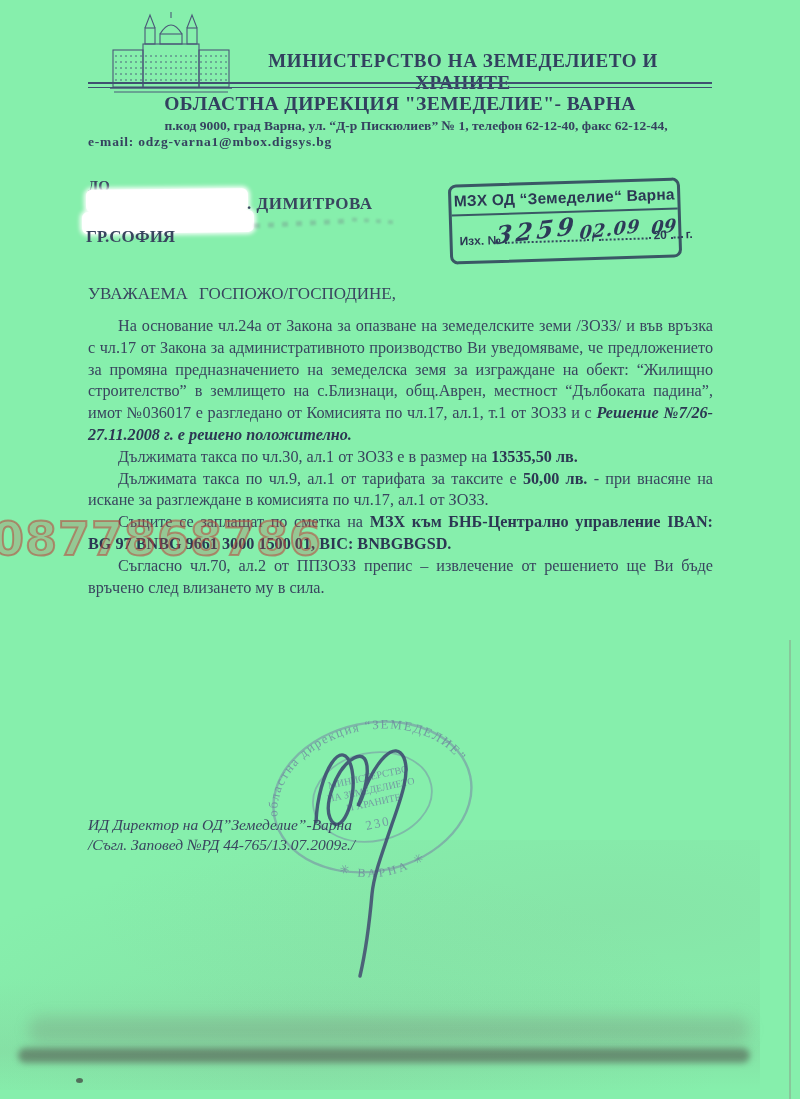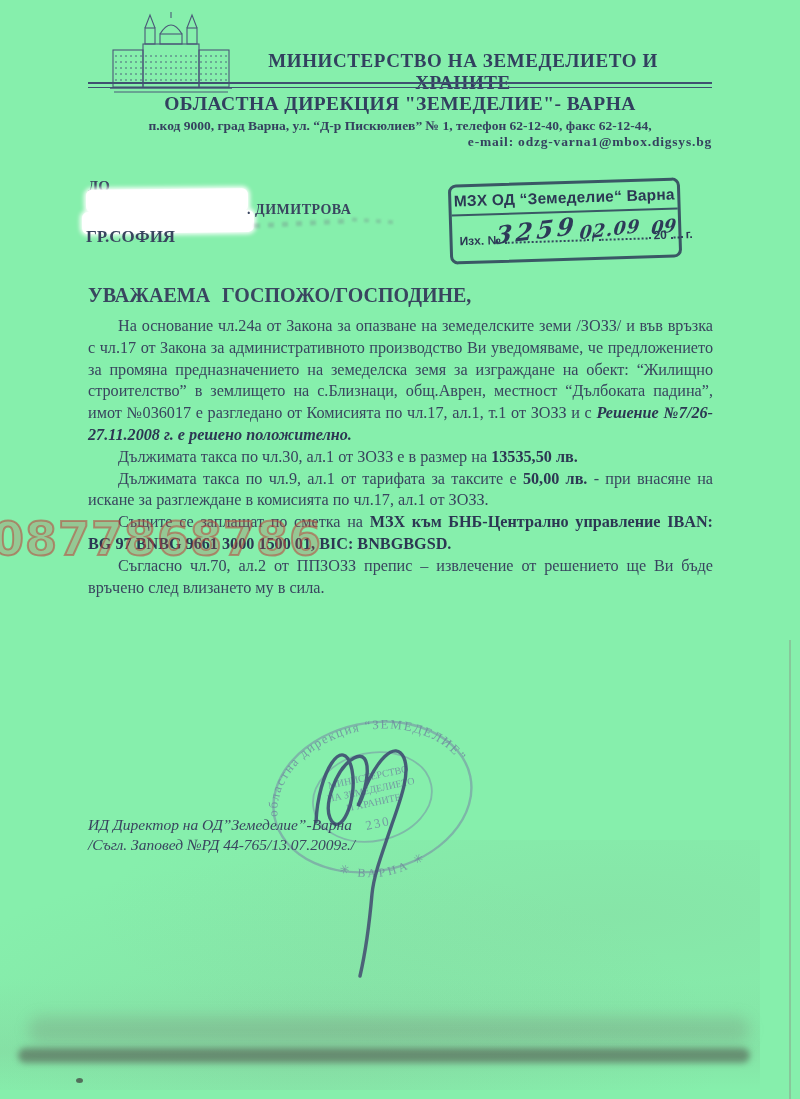--- a/index.html
+++ b/index.html
@@ -12,27 +12,27 @@
   .emblem{position:absolute;left:110px;top:10px;width:122px;height:88px;}
   .ministry-title{position:absolute;left:228px;top:50px;width:470px;text-align:center;
     font-weight:bold;font-size:19px;letter-spacing:.6px;color:#32405f;}
   .header-rule{position:absolute;left:88px;top:82px;width:624px;height:3px;
     border-top:2px solid #40507
 
 0;border-bottom:1px solid #405070;}
   .header-rule{border-top:2px solid #405070;}
   .directorate{position:absolute;left:88px;top:93px;width:624px;text-align:center;
     font-weight:bold;font-size:19.5px;letter-spacing:.4px;color:#32405f;}
-  .hdr-addr{position:absolute;left:88px;top:118px;width:624px;text-align:center;
+  .hdr-addr{position:absolute;left:104px;top:118px;width:624px;text-align:center;
     font-weight:bold;font-size:13.5px;color:#35425f;}
-  .hdr-mail{position:absolute;left:88px;top:134px;width:624px;text-align:right;
+  .hdr-mail{position:absolute;left:88px;top:134px;width:624px;text-align:left;
     font-weight:bold;font-size:13.5px;letter-spacing:.8px;color:#35425f;}
   
   .to-label{position:absolute;left:88px;top:178px;font-weight:bold;font-size:15px;}
-  .recip-name{position:absolute;left:247px;top:202px;font-weight:bold;font-size:14px;letter-spacing:.5px;}
+  .recip-name{position:absolute;left:247px;top:194px;font-weight:bold;font-size:17px;letter-spacing:.5px;}
   .recip-city{position:absolute;left:86px;top:227px;font-weight:bold;font-size:17px;}
   .patch{position:absolute;background:#fff;border-radius:6px;box-shadow:0 0 4px 2px rgba(255,255,255,.95);}
   .patch1{left:86px;top:189px;width:162px;height:23px;transform:rotate(-.6deg);}
   .patch2{left:82px;top:211px;width:172px;height:22px;transform:rotate(-.8deg);}
   .smudge{position:absolute;filter:blur(1px);opacity:.55;}
   .smudge1{left:254px;top:221px;width:92px;height:5px;transform:rotate(-3deg);
     background:repeating-linear-gradient(95deg, rgba(110,115,128,.55) 0 6px, transparent 6px 14px);}
   .smudge2{left:352px;top:219px;width:46px;height:4px;transform:rotate(4deg);
     background:repeating-linear-gradient(85deg, rgba(110,115,128,.5) 0 5px, transparent 5px 12px);}
   
@@ -42,21 +42,21 @@
   .reg-title{text-align:center;font-weight:bold;font-size:15.5px;padding-top:5px;letter-spacing:.2px;}
   .reg-div{border-top:2px solid rgba(42,54,86,.82);margin-top:4px;}
   .reg-line2{position:relative;margin:16px 5px 0 7px;font-size:12px;font-weight:bold;white-space:nowrap;}
   .dots{display:inline-block;height:11px;border-bottom:2px dotted rgba(42,54,86,.9);}
   .hw{position:absolute;font-family:"DejaVu Serif", serif;font-style:italic;color:#2d3a58;
     transform:rotate(-5deg) skewX(-12deg);}
   .hw-num{left:36px;top:-14px;font-size:24px;letter-spacing:4px;}
   .hw-date{left:120px;top:-9px;font-size:18px;letter-spacing:1px;}
   .hw-year{left:192px;top:-10px;font-size:18px;}
   
-  .salutation{position:absolute;left:88px;top:284px;font-weight:bold;font-size:20px;word-spacing:7px;}
+  .salutation{position:absolute;left:88px;top:284px;font-weight:normal;font-size:17px;word-spacing:7px;}
   .body-block{position:absolute;left:88px;top:316px;width:625px;font-size:16.2px;
     line-height:21.8px;text-align:justify;}
   .body-block p{margin:0;text-indent:30px;}
   .b{font-weight:bold;color:#2c3753;}
   .bi{font-weight:bold;font-style:italic;color:#2c3753;}
   
   .sig{position:absolute;left:88px;top:812px;}
   .sig-name{font-weight:bold;font-size:17.5px;letter-spacing:.5px;color:#2e3a57;}
   .sig-role{font-style:italic;font-size:15.5px;margin-top:4px;}
   .sig-order{font-style:italic;font-size:15.5px;margin-top:2px;}

